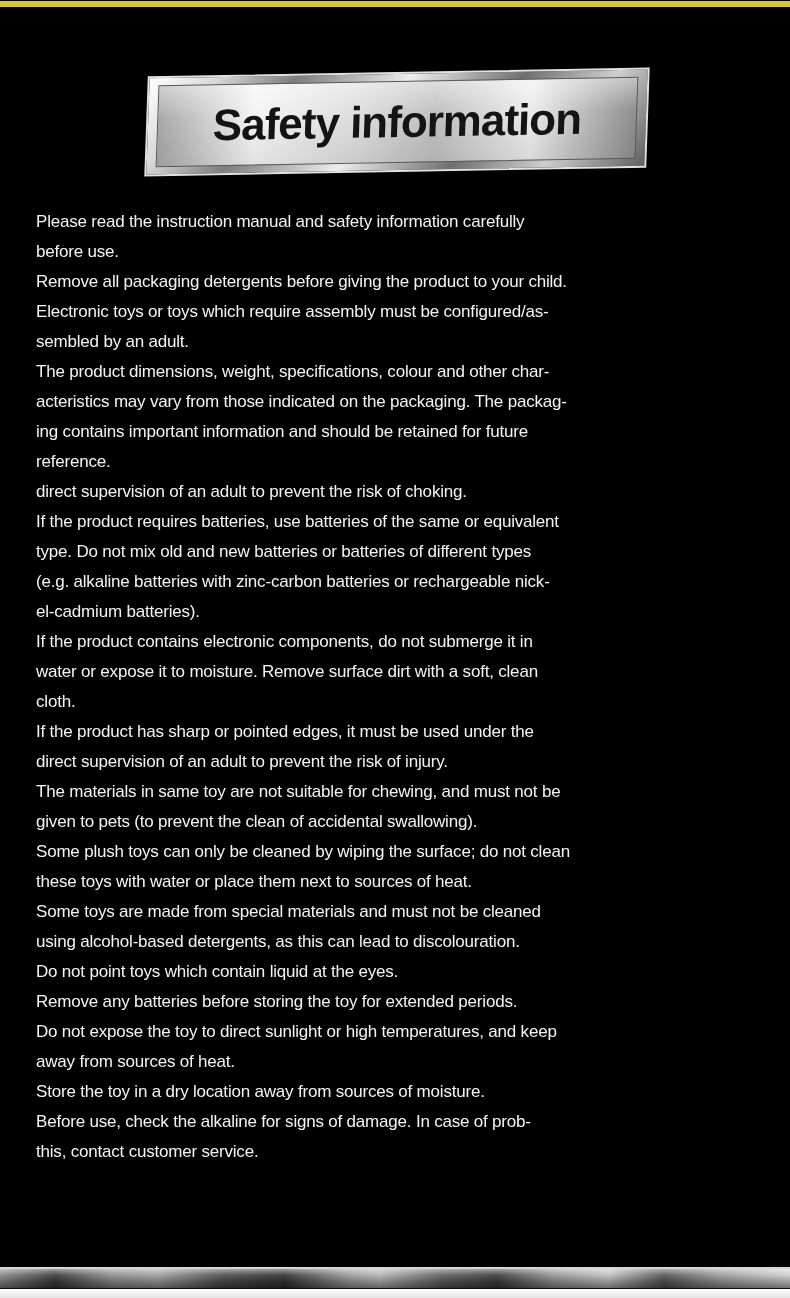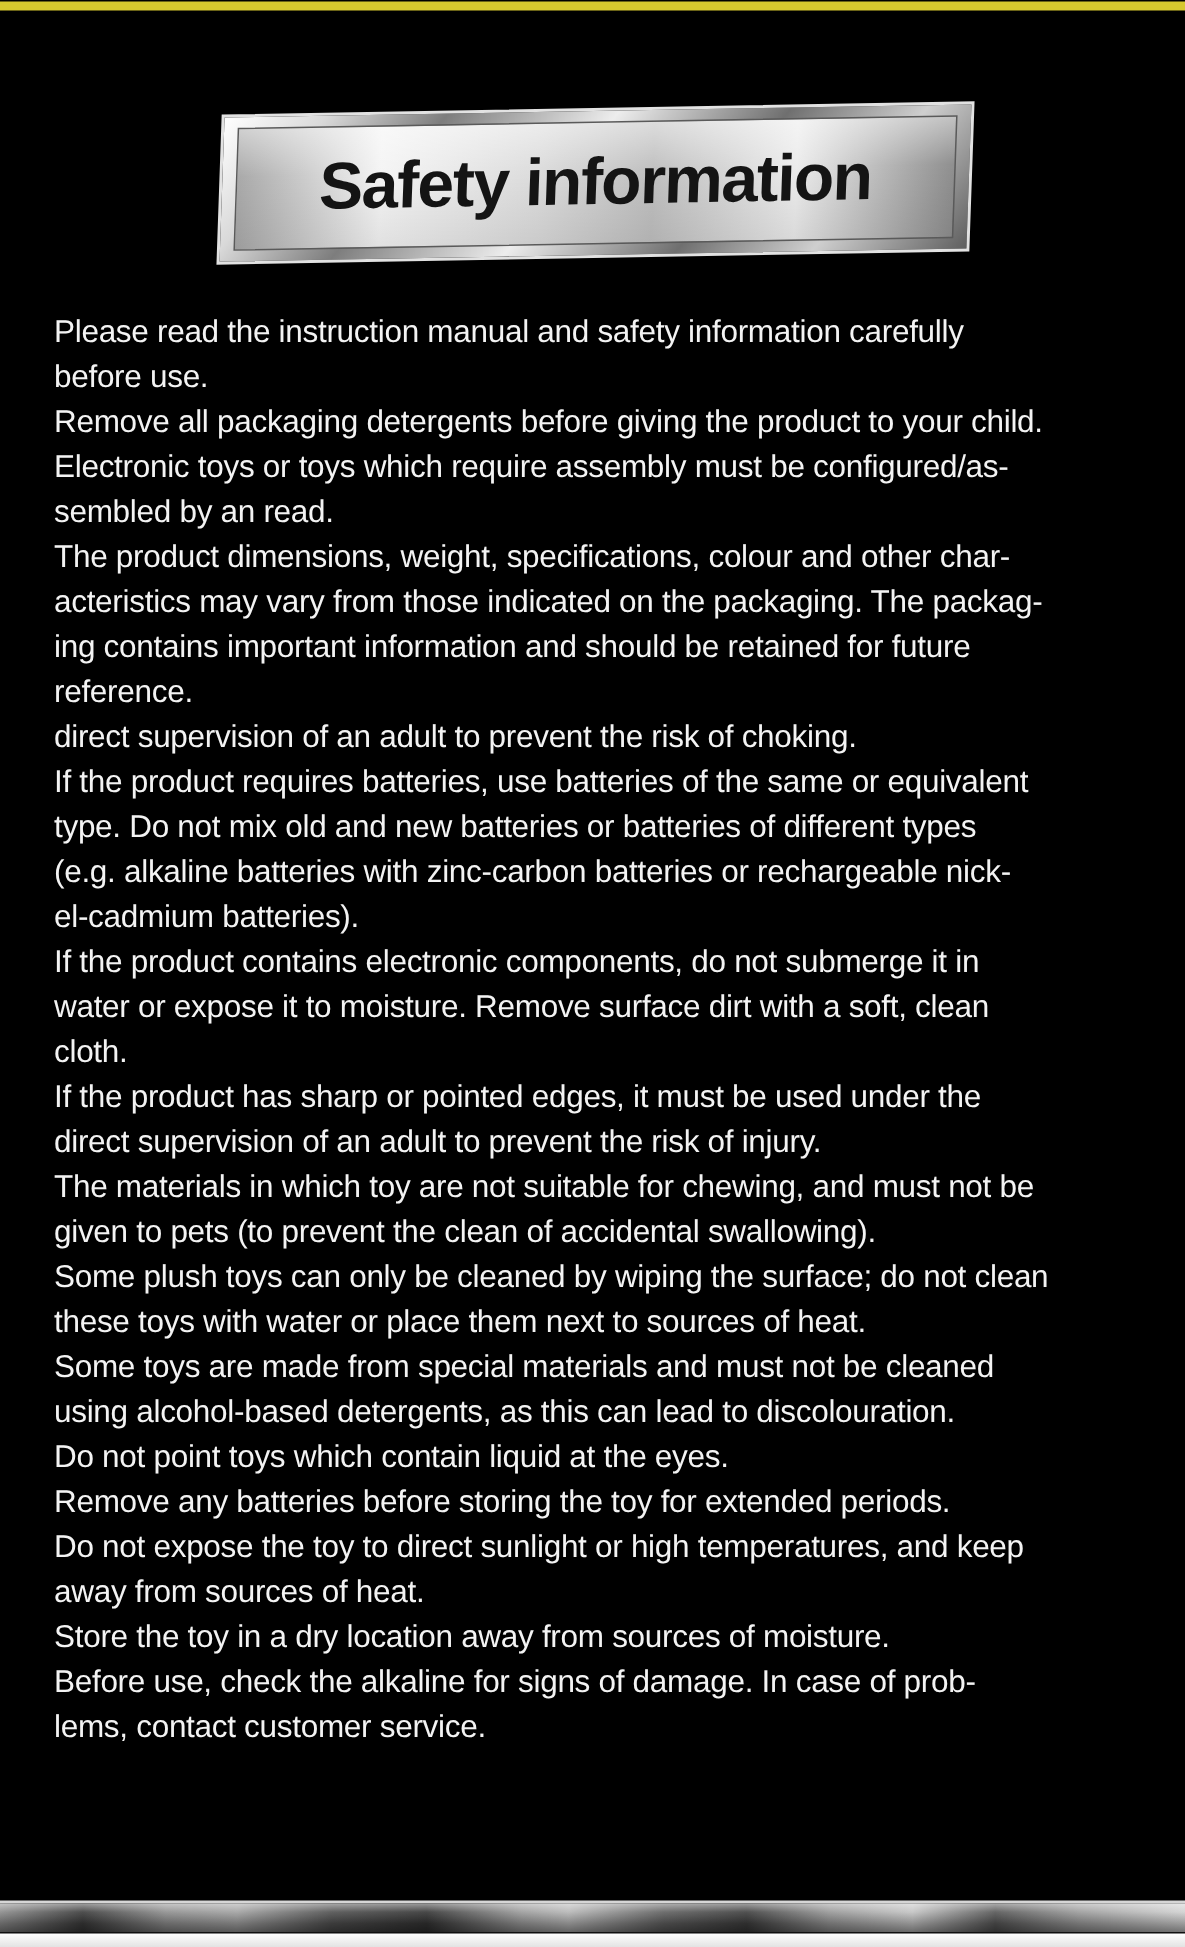--- a/index.html
+++ b/index.html
@@ -61,21 +61,21 @@
     color: #141414;
   }
 
   
   .body-text {
     position: absolute;
     left: 36px;
     top: 207px;
     width: 730px;
     color: #f3f3f3;
-    font-size: 21px;
+    font-size: 17px;
     line-height: 30px;
     letter-spacing: -0.2px;
   }
   .text-line {
     white-space: nowrap;
     height: 30px;
   }
 
   
   .bottom-bar {
@@ -112,48 +112,48 @@
     </div>
   </div>
 </div>
 
 <div class="body-text">
 
 <div class="text-line">Please read the instruction manual and safety information carefully</div>
     <div class="text-line">before use.</div>
     <div class="text-line">Remove all packaging detergents before giving the product to your child.</div>
     <div class="text-line">Electronic toys or toys which require assembly must be configured/as-</div>
-    <div class="text-line">sembled by an read.</div>
+    <div class="text-line">sembled by an adult.</div>
     <div class="text-line">The product dimensions, weight, specifications, colour and other char-</div>
     <div class="text-line">acteristics may vary from those indicated on the packaging. The packag-</div>
     <div class="text-line">ing contains important information and should be retained for future</div>
     <div class="text-line">reference.</div>
     <div class="text-line">direct supervision of an adult to prevent the risk of choking.</div>
     <div class="text-line">If the product requires batteries, use batteries of the same or equivalent</div>
     <div class="text-line">type. Do not mix old and new batteries or batteries of different types</div>
     <div class="text-line">(e.g. alkaline batteries with zinc-carbon batteries or rechargeable nick-</div>
     <div class="text-line">el-cadmium batteries).</div>
     <div class="text-line">If the product contains electronic components, do not submerge it in</div>
     <div class="text-line">water or expose it to moisture. Remove surface dirt with a soft, clean</div>
     <div class="text-line">cloth.</div>
     <div class="text-line">If the product has sharp or pointed edges, it must be used under the</div>
     <div class="text-line">direct supervision of an adult to prevent the risk of injury.</div>
-    <div class="text-line">The materials in which toy are not suitable for chewing, and must not be</div>
+    <div class="text-line">The materials in same toy are not suitable for chewing, and must not be</div>
     <div class="text-line">given to pets (to prevent the clean of accidental swallowing).</div>
     <div class="text-line">Some plush toys can only be cleaned by wiping the surface; do not clean</div>
     <div class="text-line">these toys with water or place them next to sources of heat.</div>
     <div class="text-line">Some toys are made from special materials and must not be cleaned</div>
     <div class="text-line">using alcohol-based detergents, as this can lead to discolouration.</div>
     <div class="text-line">Do not point toys which contain liquid at the eyes.</div>
     <div class="text-line">Remove any batteries before storing the toy for extended periods.</div>
     <div class="text-line">Do not expose the toy to direct sunlight or high temperatures, and keep</div>
     <div class="text-line">away from sources of heat.</div>
     <div class="text-line">Store the toy in a dry location away from sources of moisture.</div>
     <div class="text-line">Before use, check the alkaline for signs of damage. In case of prob-</div>
-    <div class="text-line">lems, contact customer service.</div>
+    <div class="text-line">this, contact customer service.</div>
   </div>
 
 <div class="bottom-bar">
   <div class="bar-highlight-top"></div>
   <div class="bar-metal"></div>
   <div class="bar-dark-line"></div>
   <div class="bar-bottom-white"></div>
 </div>
 
 </body></html>

